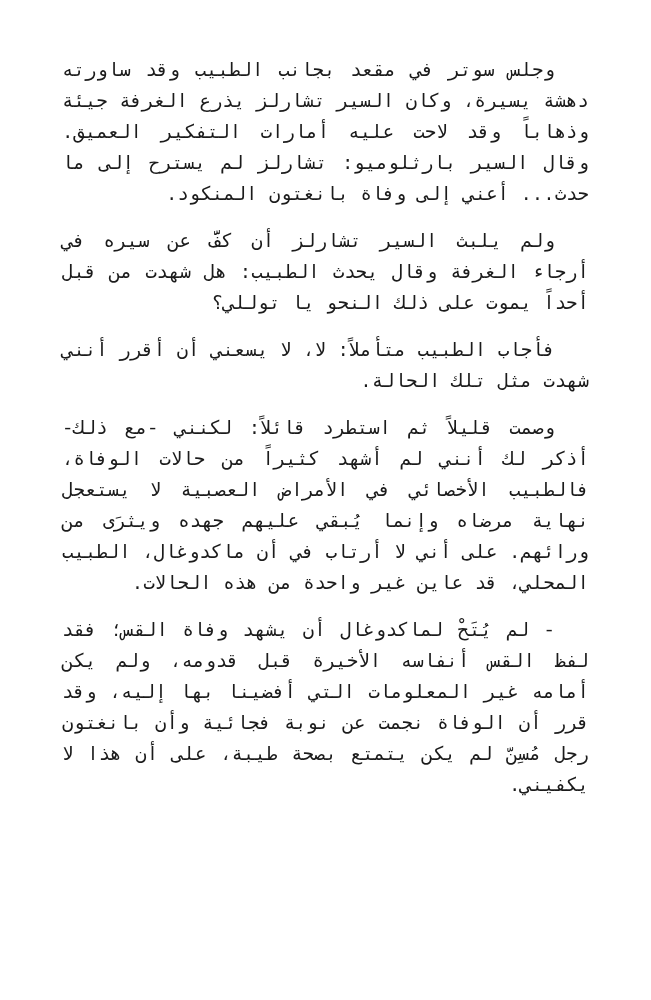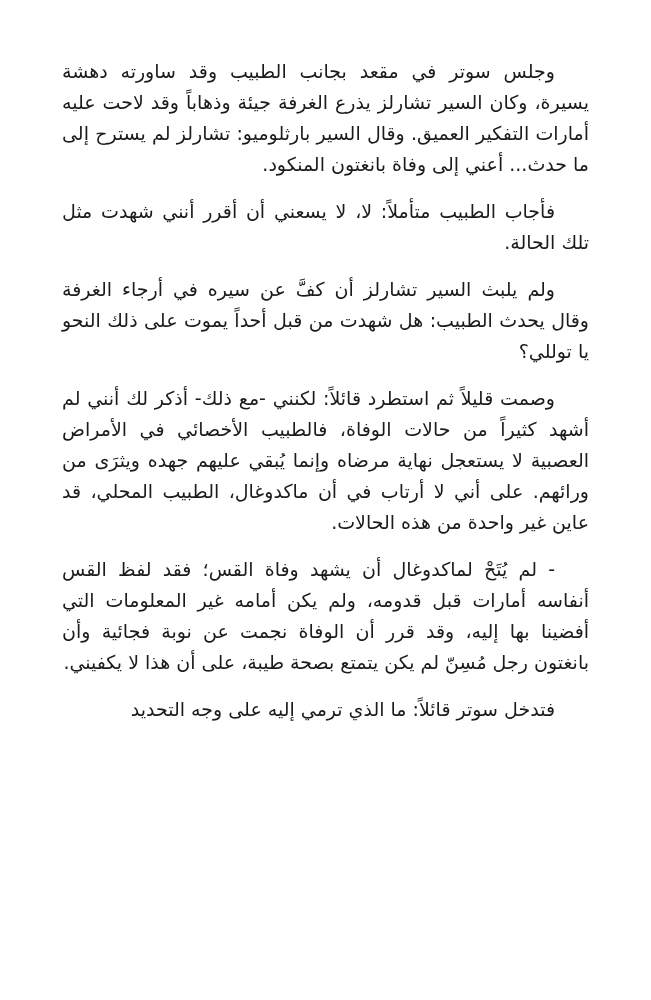--- a/index.html
+++ b/index.html
@@ -23,25 +23,25 @@
     color: #1b1b1b;
   }
   .book-page p {
     margin: 0 0 16px 0;
     font-size: 19px;
     line-height: 31px;
     text-align: justify;
     text-align-last: right;
     text-indent: 34px;
     letter-spacing: 0;
+    font-family: Liberation Mono, monospace;
   }
 </style>
 </head>
 <body>
 
 <div class="book-page">
   <p>وجلس سوتر في مقعد بجانب الطبيب وقد ساورته دهشة يسيرة، وكان السير تشارلز يذرع الغرفة جيئة وذهاباً وقد لاحت عليه أمارات التفكير العميق. وقال السير بارثلوميو: تشارلز لم يسترح إلى ما حدث... أعني إلى وفاة بانغتون المنكود.</p>
+  <p>ولم يلبث السير تشارلز أن كفَّ عن سيره في أرجاء الغرفة وقال يحدث الطبيب: هل شهدت من قبل أحداً يموت على ذلك النحو يا توللي؟</p>
   <p>فأجاب الطبيب متأملاً: لا، لا يسعني أن أقرر أنني شهدت مثل تلك الحالة.</p>
-  <p>ولم يلبث السير تشارلز أن كفَّ عن سيره في أرجاء الغرفة وقال يحدث الطبيب: هل شهدت من قبل أحداً يموت على ذلك النحو يا توللي؟</p>
   <p>وصمت قليلاً ثم استطرد قائلاً: لكنني -مع ذلك- أذكر لك أنني لم أشهد كثيراً من حالات الوفاة، فالطبيب الأخصائي في الأمراض العصبية لا يستعجل نهاية مرضاه وإنما يُبقي عليهم جهده ويثرَى من ورائهم. على أني لا أرتاب في أن ماكدوغال، الطبيب المحلي، قد عاين غير واحدة من هذه الحالات.</p>
-  <p>- لم يُتَحْ لماكدوغال أن يشهد وفاة القس؛ فقد لفظ القس أنفاسه أمارات قبل قدومه، ولم يكن أمامه غير المعلومات التي أفضينا بها إليه، وقد قرر أن الوفاة نجمت عن نوبة فجائية وأن بانغتون رجل مُسِنّ لم يكن يتمتع بصحة طيبة، على أن هذا لا يكفيني.</p>
-  <p>فتدخل سوتر قائلاً: ما الذي ترمي إليه على وجه التحديد</p>
+  <p>- لم يُتَحْ لماكدوغال أن يشهد وفاة القس؛ فقد لفظ القس أنفاسه الأخيرة قبل قدومه، ولم يكن أمامه غير المعلومات التي أفضينا بها إليه، وقد قرر أن الوفاة نجمت عن نوبة فجائية وأن بانغتون رجل مُسِنّ لم يكن يتمتع بصحة طيبة، على أن هذا لا يكفيني.</p>
 </div>
 
 </body></html>

